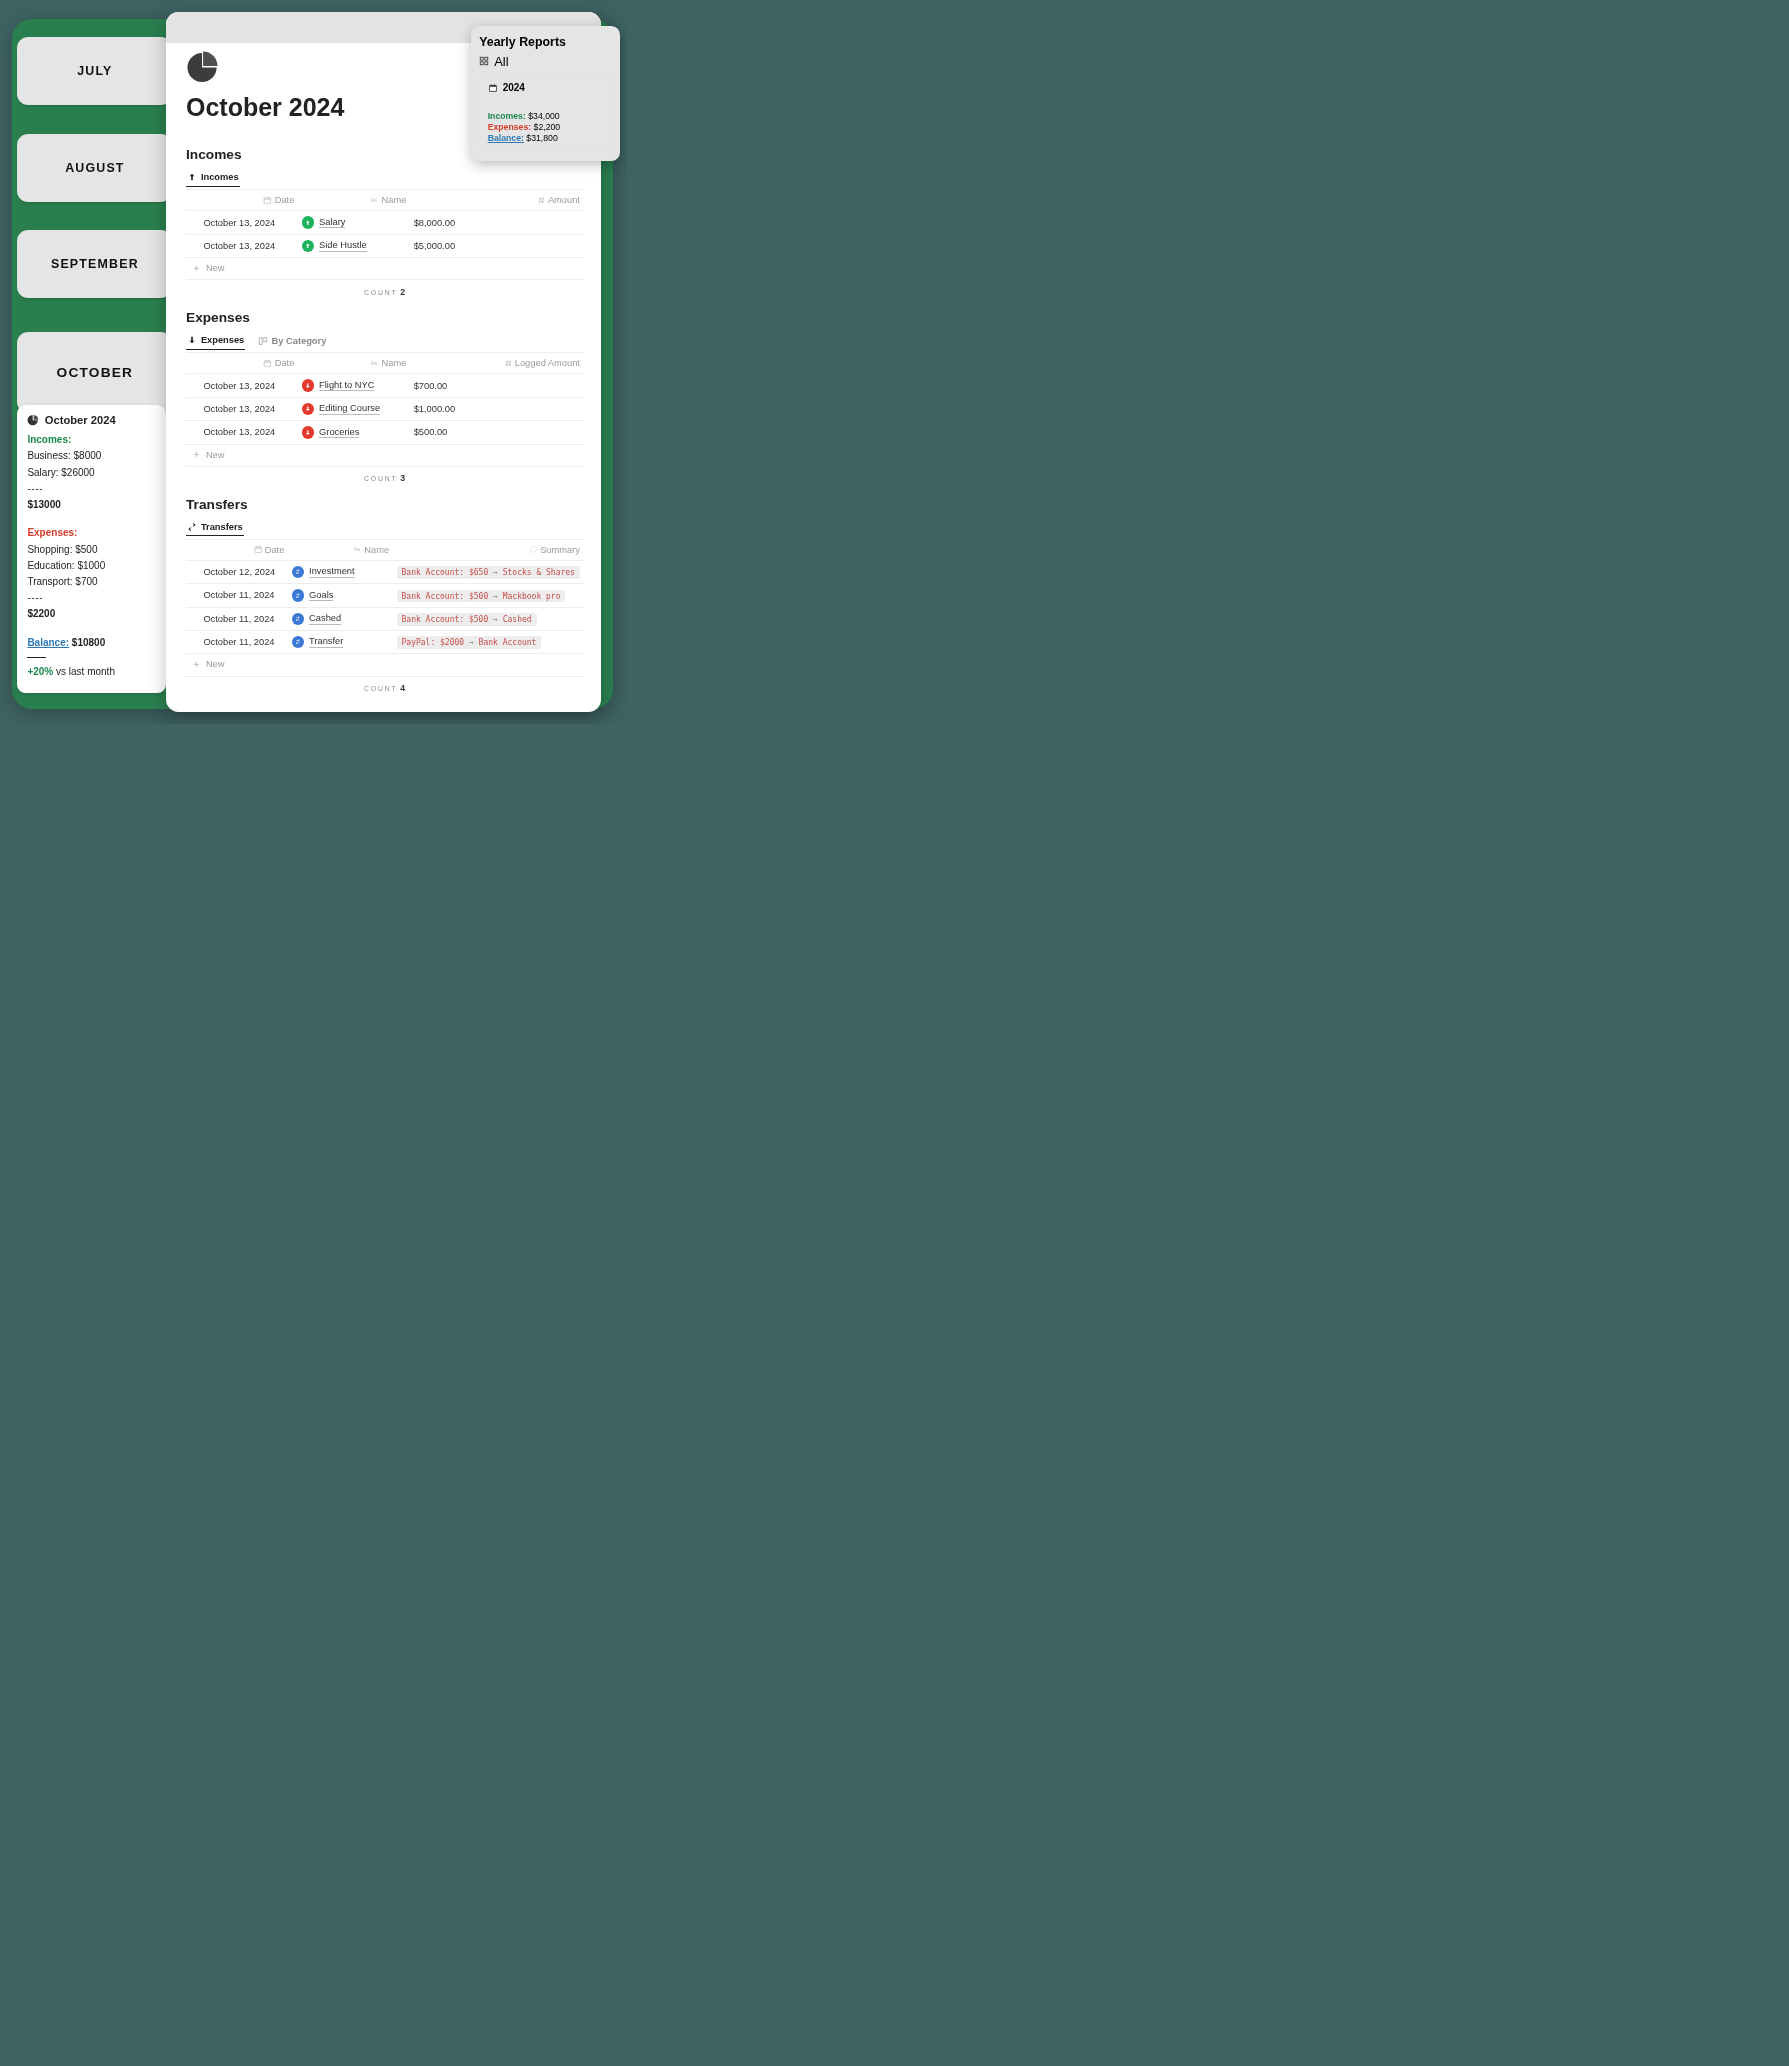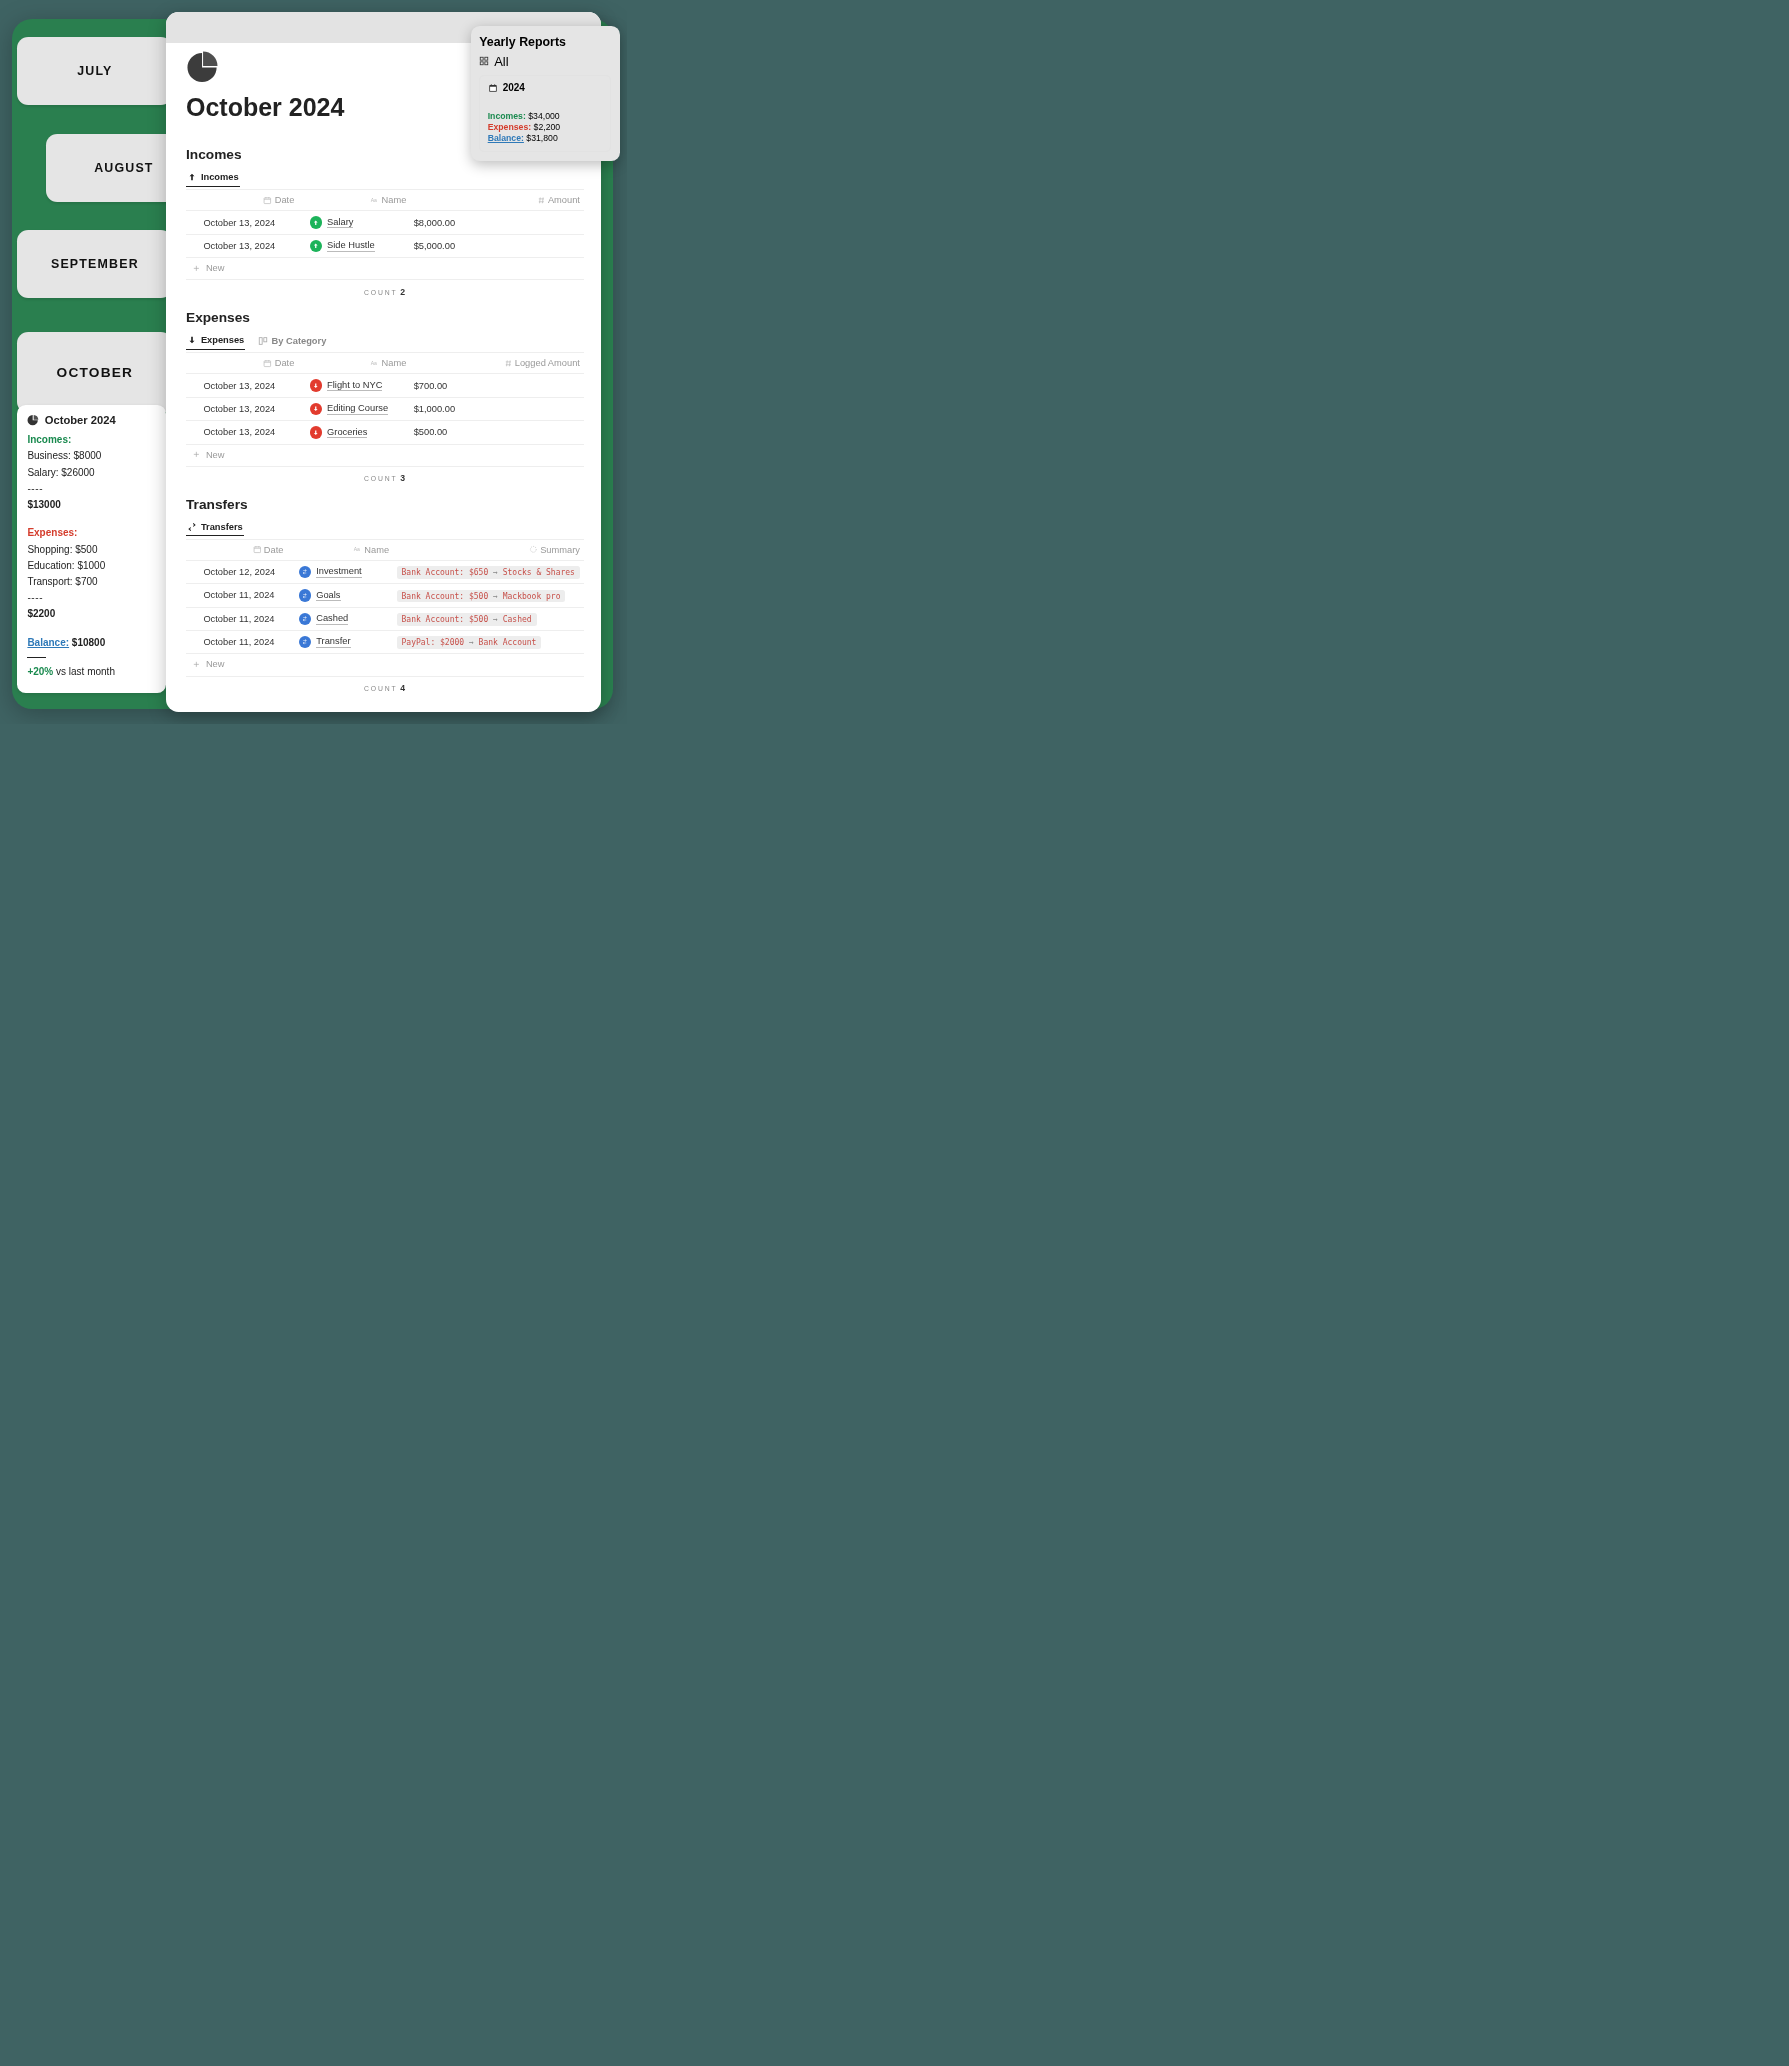--- a/index.html
+++ b/index.html
@@ -32,21 +32,21 @@
     display: flex;
     align-items: center;
     justify-content: center;
     font-weight: 800;
     letter-spacing: 1.2px;
     font-size: 12.4px;
     color: #111;
     box-shadow: 0 1.2px 2.5px rgba(0,0,0,0.1);
   }
   .month-tab.t1 { top: 37px; }
-  .month-tab.t2 { top: 134px; margin-left: 29px; }
+  .month-tab.t2 { top: 134px; }
   .month-tab.t3 { top: 230px; }
   .month-tab.t4 { top: 332px; height: 81px; font-size: 13.7px; }
 
   
   .summary-panel {
     position: absolute;
     left: 17.4px;
     top: 405px;
     width: 149px;
     background: #fff;
@@ -91,21 +91,21 @@
   .view-tab { display:flex; align-items:center; gap:3.7px; font-weight:600; color:#222; padding:3.7px 1.2px; font-size:9.3px;}
   .view-tab.active { border-bottom:1.2px solid #222; }
   .view-tab.muted { color:#888; font-weight:700;}
   .ico { width:10px; height:10px; display:inline-flex; align-items:center; justify-content:center;}
   .ico svg { width:10px; height:10px; }
 
   .tbl { width:100%; border-collapse:collapse; font-size:9.3px;}
   .tbl th { text-align:right; font-weight:500; color:#9a9a9a; padding:5px 3.7px; border-top:0.6px solid #eee; border-bottom:0.6px solid #eee;}
   .tbl th.ar, .tbl td.ar { }
   .tbl td { padding:5px 3.7px; border-bottom:0.6px solid #eee; color:#333;}
-  .name-cell { display:flex; align-items:center; gap:5px;margin-left:8px;}
+  .name-cell { display:flex; align-items:center; gap:5px;}
   .name-cell .txt { border-bottom:0.6px solid #bbb; padding-bottom:0.6px;}
   .circ { width:12.4px; height:12.4px; border-radius:50%; display:flex; align-items:center; justify-content:center; flex:0 0 12.4px;}
   .circ svg { width:7.5px; height:7.5px; }
   .circ.green { background:#1cb35a;}
   .circ.red { background:#e23b2e;}
   .circ.blue { background:#3a78d6;}
   .newrow td { color:#9a9a9a;}
   .plus { width:8.7px; height:8.7px; }
   .count { text-align:center; font-size:6.8px; letter-spacing:1.9px; color:#888; padding:6.2px 0 2.5px 0;}
   .count b { color:#333; font-size:8.7px; letter-spacing:0.6px; font-weight:600; margin-left:2.5px;}

